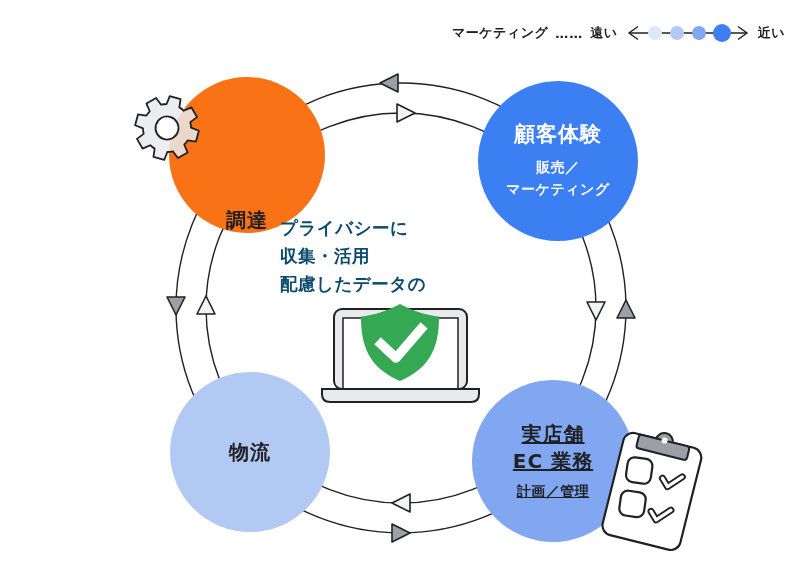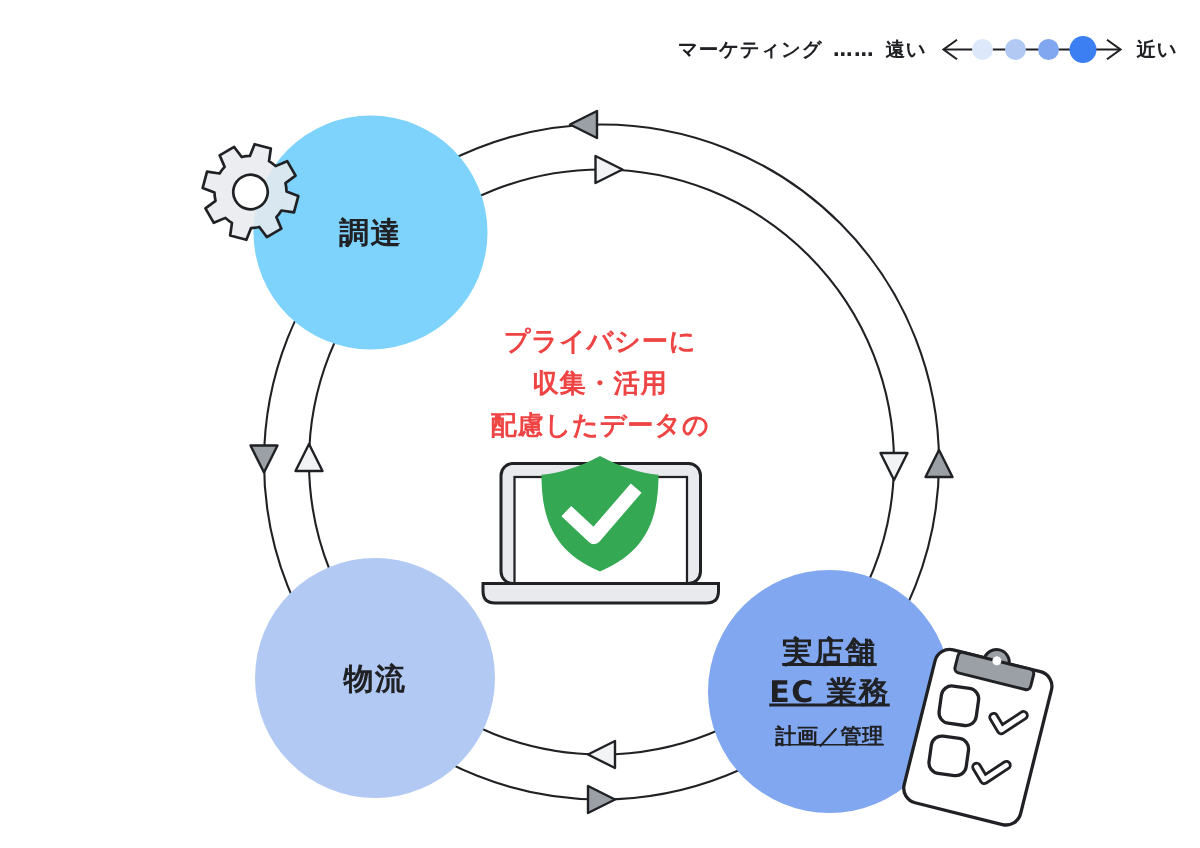--- a/index.html
+++ b/index.html
@@ -29,22 +29,22 @@
   .node-customer-experience{left:478px;top:81px;width:160px;height:160px;color:#ffffff;}
   .node-customer-experience .node-title{font-size:21px;margin-bottom:7px;}
   .node-customer-experience .node-sub{line-height:1.6;}
   .node-logistics{left:170px;top:372px;width:160px;height:160px;}
   .node-store-ec{left:472px;top:380px;width:162px;height:162px;text-decoration:underline;}
   .node-store-ec .node-title{font-size:20px;line-height:1.35;}
   .node-store-ec .node-sub{font-size:14px;margin-top:7px;}
   
   .center-caption{
     position:absolute;left:280px;top:214px;width:240px;
-    text-align:center;font-size:17.5px;font-weight:600;line-height:28px;
-    letter-spacing:0.5px;color:#ef4444;
+    font-size:17.5px;font-weight:600;line-height:28px;
+    letter-spacing:0.5px;color:#0c4a6e;
   }
 </style>
 </head>
 <body>
 
 <div class="stage">
 
   <div class="legend">
     <span>マーケティング</span>
     <span class="leader">……</span>
@@ -71,24 +71,29 @@
       <path d="M-8 -9 L-8 9 L10 0 Z" transform="translate(400,533)" fill="#9aa0a6"></path>
       <path d="M-8 -9 L-8 9 L10 0 Z" transform="translate(626,310) rotate(-90)" fill="#9aa0a6"></path>
 
       <path d="M-8 -9 L-8 9 L10 0 Z" transform="translate(405,113)" fill="#f1f3f4"></path>
       <path d="M-8 -9 L-8 9 L10 0 Z" transform="translate(596,310) rotate(90)" fill="#f1f3f4"></path>
       <path d="M-8 -9 L-8 9 L10 0 Z" transform="translate(402,503) rotate(180)" fill="#f1f3f4"></path>
       <path d="M-8 -9 L-8 9 L10 0 Z" transform="translate(206,306) rotate(-90)" fill="#f1f3f4"></path>
     </g>
   </svg>
 
-  <div class="node node-procurement" style="background-color: #7dd3fc;">
+  <div class="node node-procurement" style="background-color: #f97316; justify-content: flex-end;">
     <span class="node-title">調達</span>
   </div>
 
+  <div class="node node-customer-experience" style="background-color: rgb(60, 127, 243);">
+    <span class="node-title">顧客体験</span>
+    <span class="node-sub">販売／</span>
+    <span class="node-sub">マーケティング</span>
+  </div>
 
   <div class="node node-logistics" style="background-color: rgb(178, 201, 243);">
     <span class="node-title">物流</span>
   </div>
 
   <div class="node node-store-ec" style="background-color: rgb(128, 167, 240);">
     <span class="node-title">実店舗</span>
     <span class="node-title">EC 業務</span>
     <span class="node-sub">計画／管理</span>
   </div>

